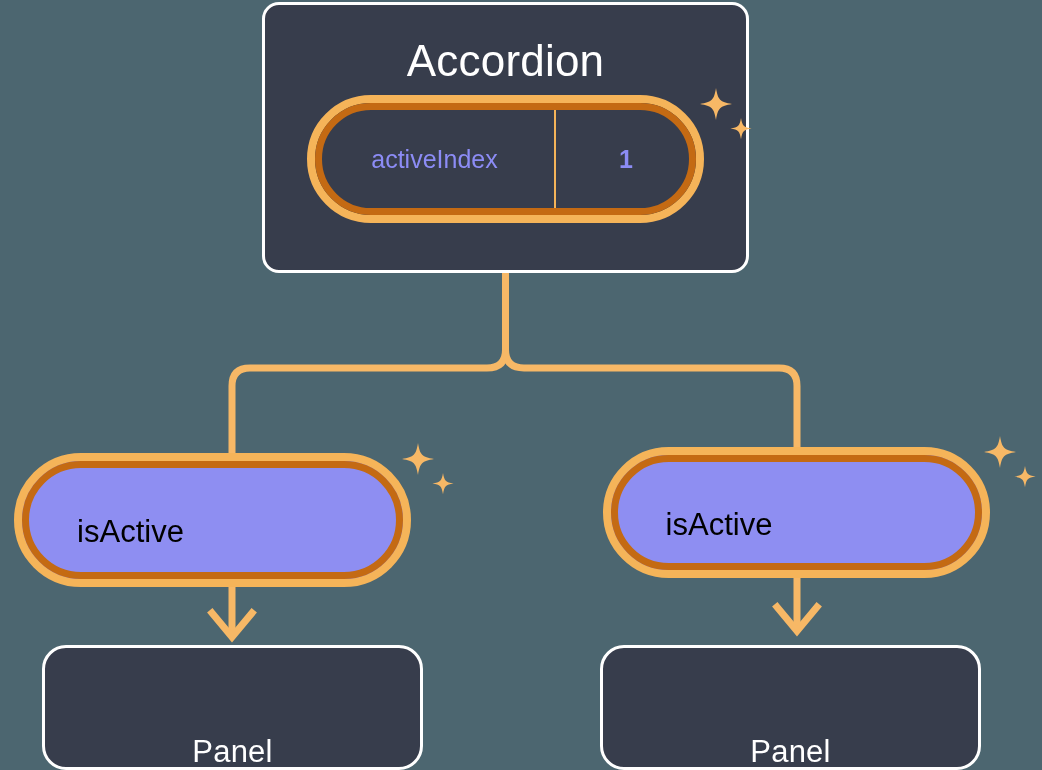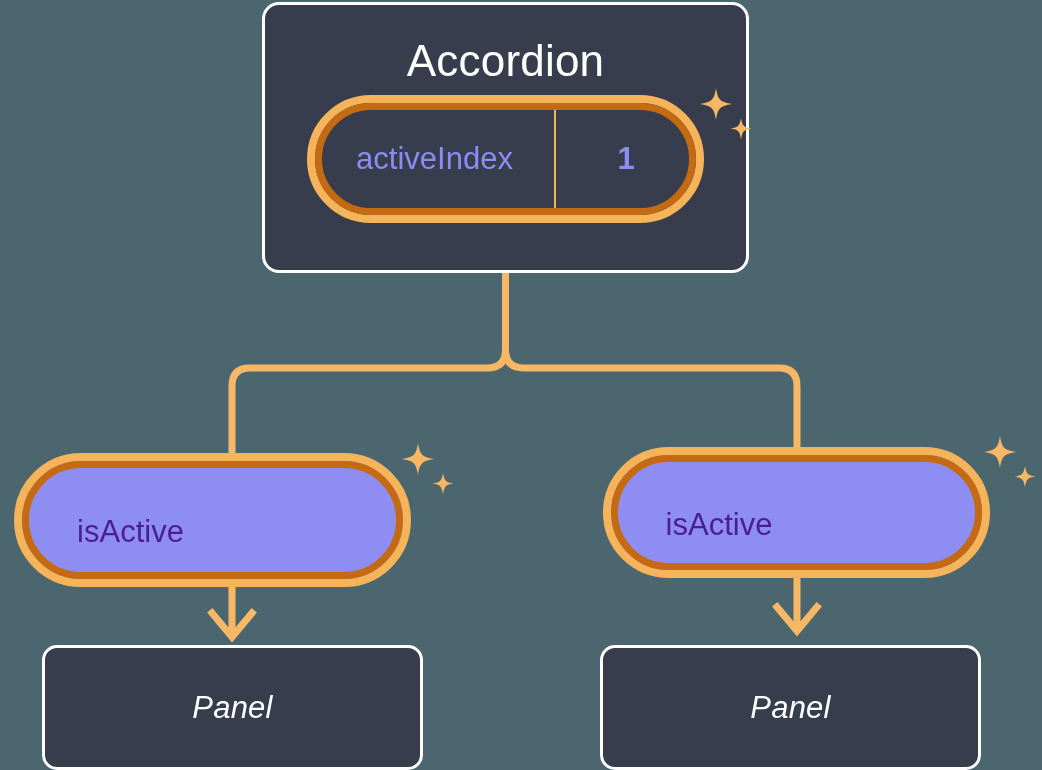--- a/index.html
+++ b/index.html
@@ -53,23 +53,22 @@
     top: 2px;
     width: 487px;
     height: 271px;
   }
   #card-accordion .card-title {
     margin-top: 34px;
   }
   .panel-card {
     width: 381px;
     height: 125px;
-    align-items: center;
-    border-radius: 15px;
-    font-style: italic;
+    align-items: flex-end;
+    border-radius: 24px;
   }
   .panel-card .card-title {
     font-size: 31px;
   }
   #panel-left  { left: 42px;  top: 645px; }
   #panel-right { left: 600px; top: 645px; }
 
   
   .pill-wrap {
     position: absolute;
@@ -97,33 +96,33 @@
   .pill-key   { flex: 0 0 auto; }
   .pill-value { flex: 1 1 auto; font-weight: bold; }
 
   
   .pill-dark {
     background: #373d4c;
   }
   .pill-dark .pill-key,
   .pill-dark .pill-value {
     color: #8c8cf5;
-    font-size: 31px;
+    font-size: 25px;
   }
   .pill-dark .pill-value {
     border-left: 2px solid #f5b459;
   }
 
   
   .pill-purple {
     background: #8e8ef2;
   }
   .pill-purple .pill-key,
   .pill-purple .pill-value {
-    color: #4c1d95;
+    color: #000000;
     font-size: 31px;
     margin-top: 24px;
   }
   .pill-purple .pill-value {
     border-left: 2px solid #2b303c;
   }
 
   
   #pill-active-index {
     left: 307px;

